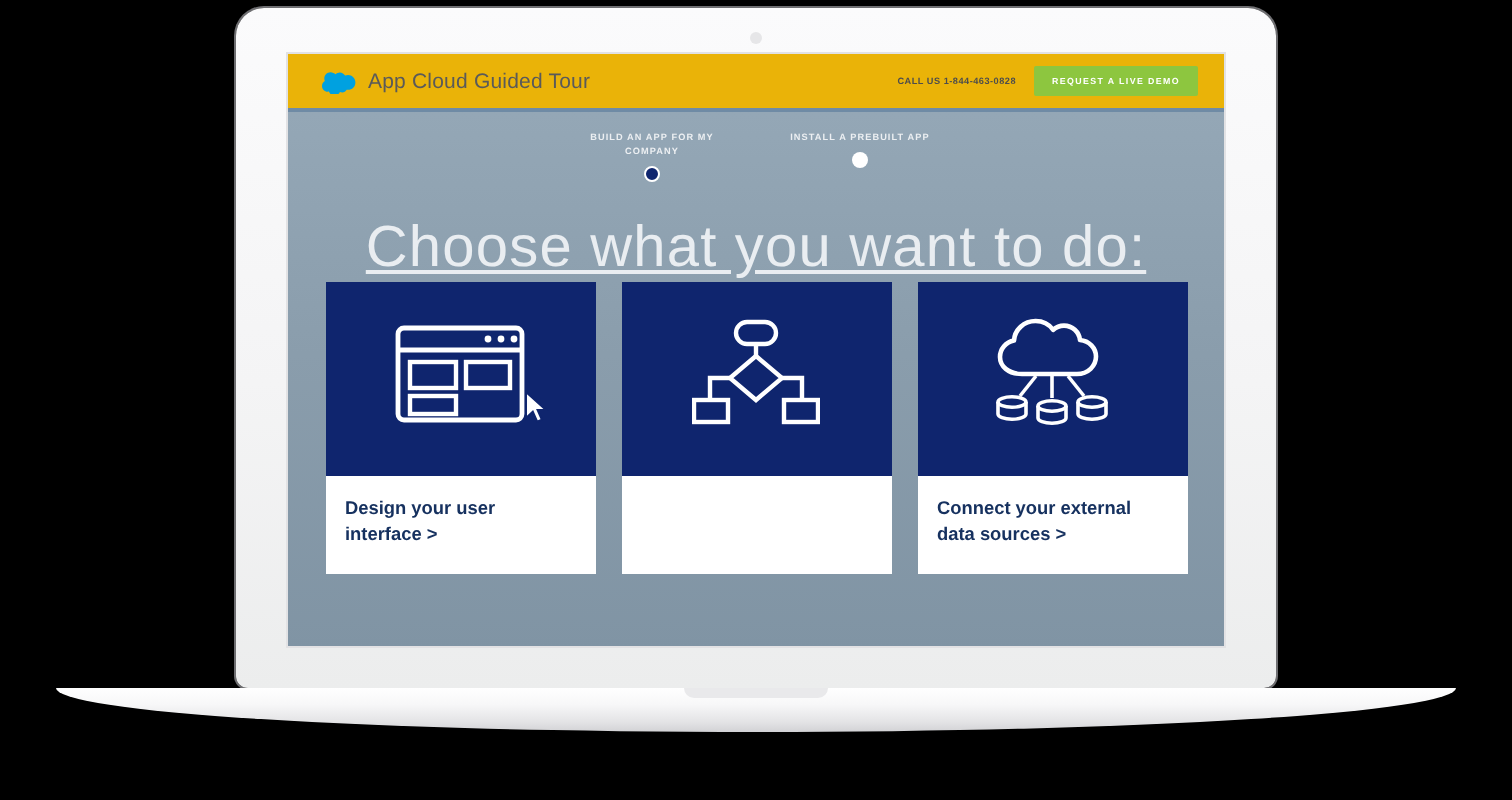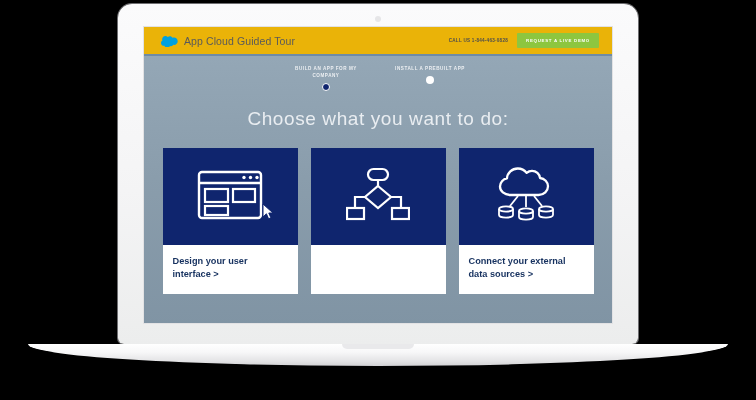--- a/index.html
+++ b/index.html
@@ -155,29 +155,29 @@
   }
   .step-dot.active {
     background: #0f256e;
     border: 1.8px solid #ffffff;
   }
 
   
   #headline {
     margin-top: 17px;
     text-align: center;
-    font-size: 19px;
+    font-size: 29px;
     font-weight: 300;
     color: #e9edf1;
     letter-spacing: 0.6px;
+    text-decoration: underline;
   }
 
   
   #cards {
-    margin-top: 18px;
     display: flex;
     justify-content: center;
     gap: 13px;
   }
   .card {
     width: 135px;
     background: #ffffff;
     cursor: pointer;
   }
   .card-media {

